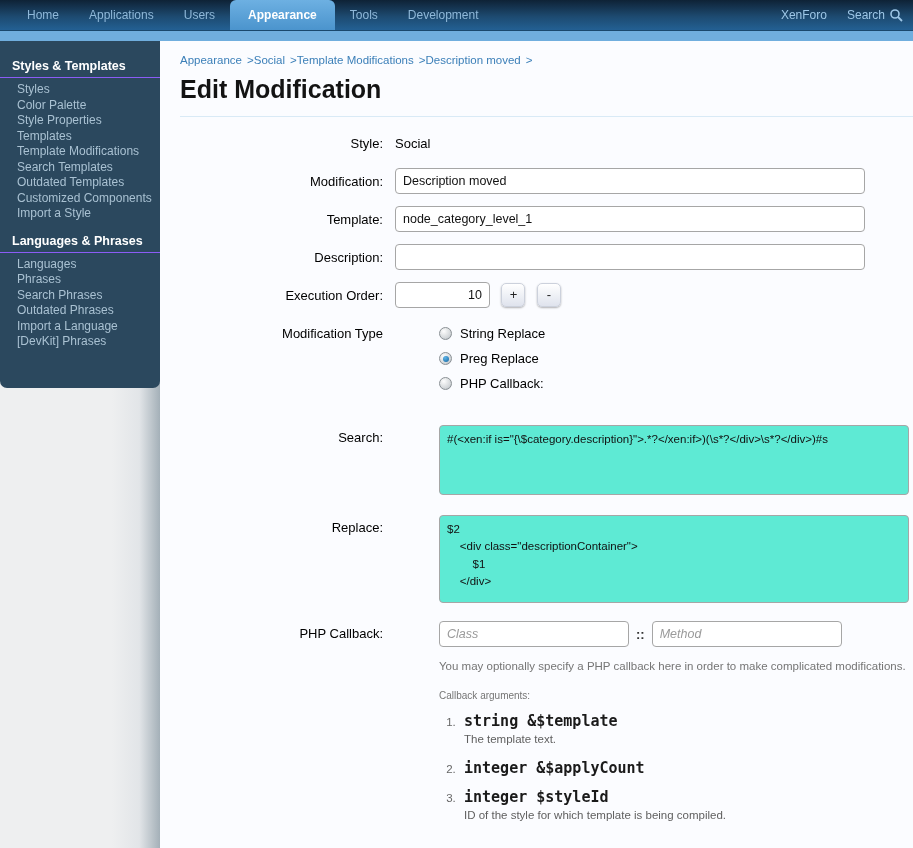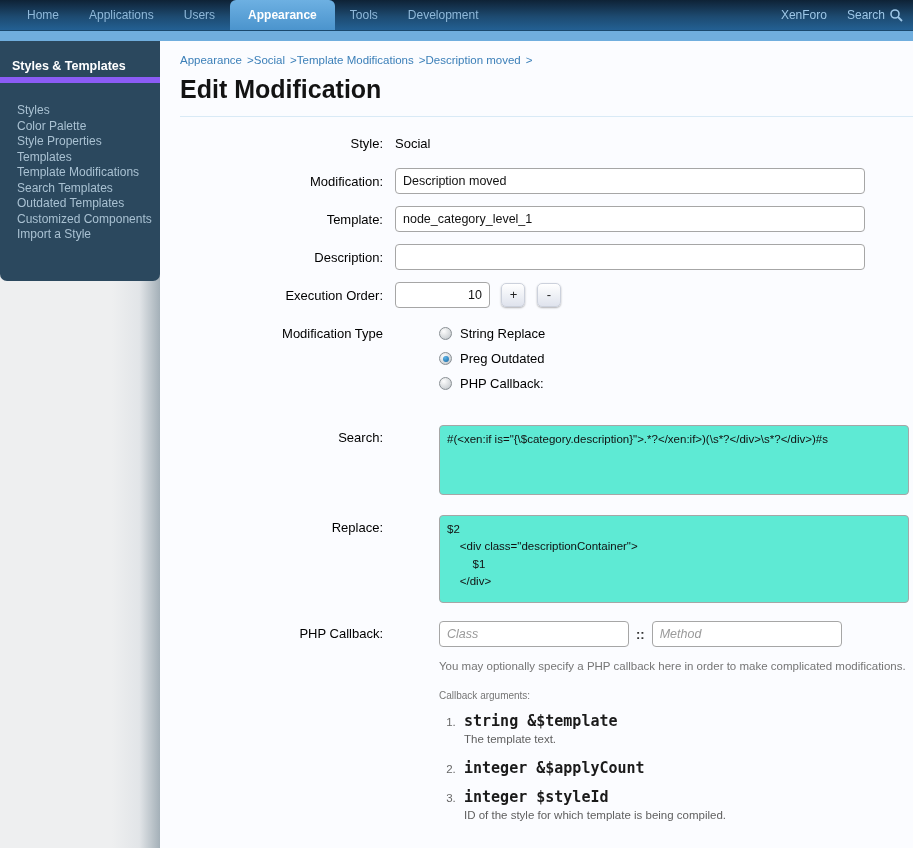--- a/index.html
+++ b/index.html
@@ -34,21 +34,21 @@
   .side-col {
     width:160px; flex:none;
     background: linear-gradient(to right, #eeeff0 70%, #e2e5e8 87%, #a4b0b8 100%);
   }
   .side-panel {
     background:#2b485e; border-radius:0 0 7px 7px; padding:6px 0 38px;
   }
   .side-group { margin-top:8px; }
   .side-group-title {
     color:#fff; font-weight:bold; font-size:12.5px;
-    padding:4px 10px 4px 12px; border-bottom:6px solid #8b5cf6; margin-bottom:20px;
+    padding:4px 10px 4px 12px; border-bottom:1px solid #8b5cf6; margin-bottom:4px;
   }
   .side-item {
     color:#a9c1d2; font-size:12px; padding:1px 8px 2px 17px; line-height:12.5px; cursor:pointer;
   }
 
   .main { flex:1; padding:13px 22px 30px 20px; background:#fbfcff; }
 
   
   .breadcrumb { display:flex; flex-wrap:wrap; font-size:11.5px; }
   .crumb a { color:#3b7fb8; text-decoration:none; cursor:pointer; }
@@ -158,20 +158,36 @@
 
           <div class="side-item">Search Templates</div>
 
           <div class="side-item">Outdated Templates</div>
 
           <div class="side-item">Customized Components</div>
 
           <div class="side-item">Import a Style</div>
 
       </div>
+      <div class="side-group">
+        <div class="side-group-title">Languages &amp; Phrases</div>
+
+          <div class="side-item">Languages</div>
+
+          <div class="side-item">Phrases</div>
+
+          <div class="side-item">Search Phrases</div>
+
+          <div class="side-item">Outdated Phrases</div>
+
+          <div class="side-item">Import a Language</div>
+
+          <div class="side-item">[DevKit] Phrases</div>
+
+      </div>
     </div>
   </div>
 
   <div class="main">
 
     <div class="breadcrumb">
 
         <span class="crumb">
           <a>Appearance</a><span class="sep">&gt;</span>
         </span>
@@ -234,21 +250,21 @@
       <div class="row-label" style="padding-top:0;">Modification Type</div>
       <div class="row-control">
 
           <div class="radio-option">
             <span class="radio"></span>
             <span>String Replace</span>
           </div>
 
           <div class="radio-option">
             <span class="radio checked"></span>
-            <span>Preg Outdated</span>
+            <span>Preg Replace</span>
           </div>
 
           <div class="radio-option">
             <span class="radio"></span>
             <span>PHP Callback:</span>
           </div>
 
       </div>
     </div>
 

